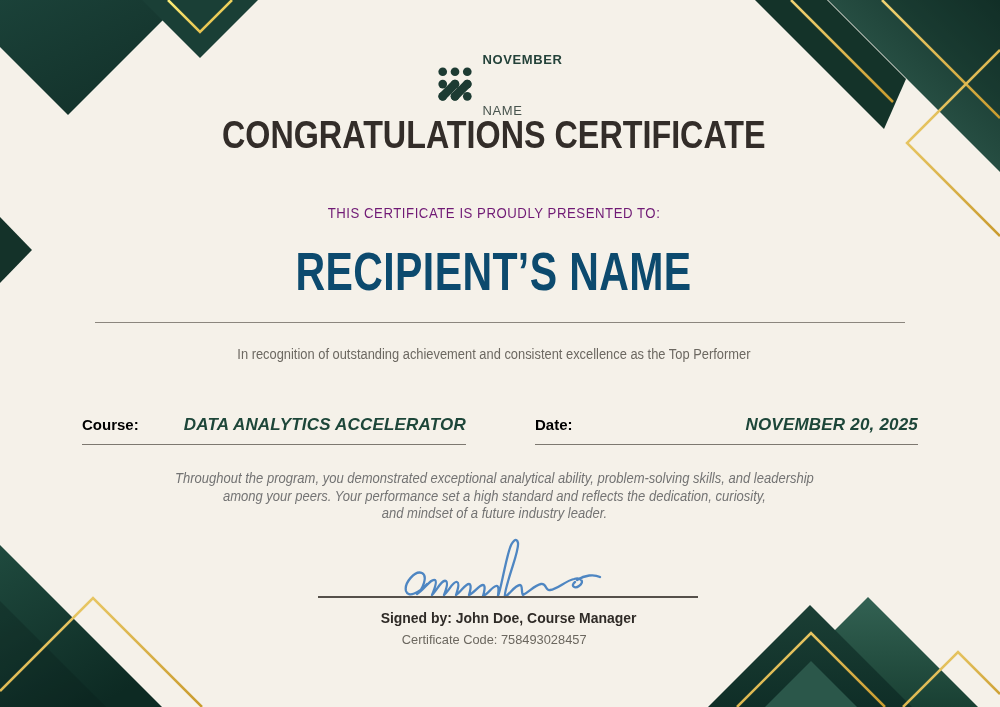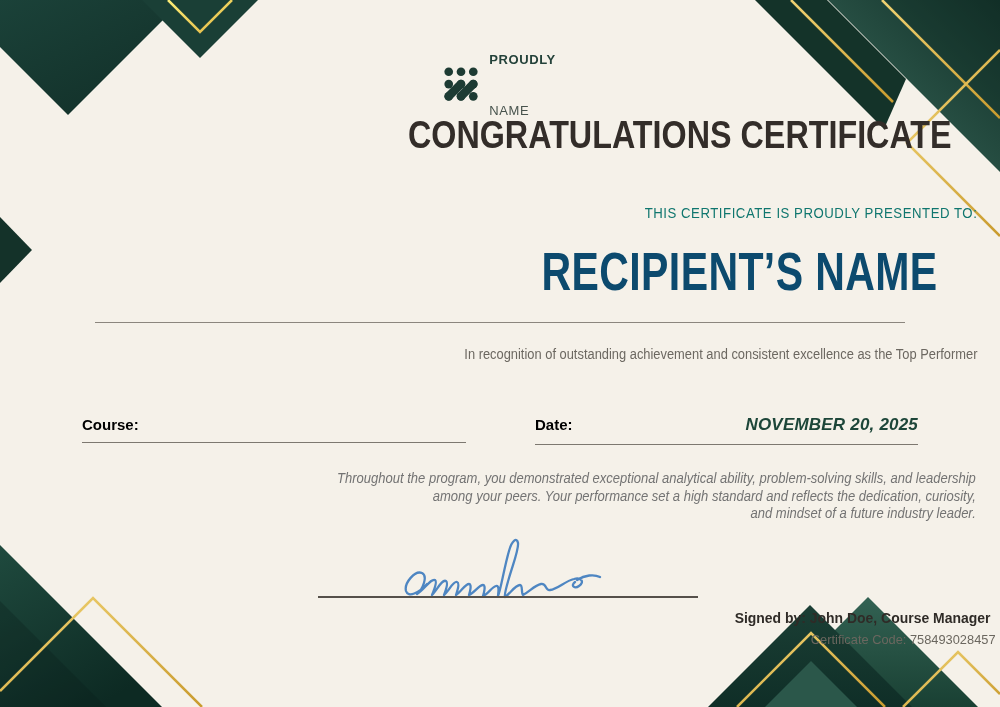--- a/index.html
+++ b/index.html
@@ -4,32 +4,32 @@
 <style>
   html,body{margin:0;padding:0;}
   .page{
     position:relative; width:1000px; height:707px; overflow:hidden;
     background:#f5f1e9;
     font-family:"Liberation Sans", sans-serif;
   }
   .decor{position:absolute; inset:0; width:1000px; height:707px; pointer-events:none;}
   .content{position:absolute; inset:0;}
 
-  .center-block{position:absolute; left:0; right:0; text-align:right;}
+  .center-block{position:absolute; left:0; right:12px; text-align:center;}
   .cond{display:inline-block; white-space:nowrap;}
 
   .logo{top:52px; display:flex; justify-content:center; align-items:center; gap:11px; position:absolute; left:0; right:0;}
   .logo-text{text-align:left; line-height:15px;}
   .logo-co{font-size:13px; font-weight:700; letter-spacing:0.6px; color:#24423a;}
   .logo-name{font-size:13px; font-weight:400; letter-spacing:0.6px; color:#47534d;margin-top:36px;}
 
   .title{top:112px; color:#332d29; font-size:38px; font-weight:700; line-height:46px;}
   .title .cond{transform:scaleX(0.85); transform-origin:center;}
 
-  .presented{top:204px; color:#0f766e; font-size:15px; letter-spacing:0.6px;}
+  .presented{top:204px; color:#701a75; font-size:15px; letter-spacing:0.6px;}
   .presented .cond{transform:scaleX(0.88); transform-origin:center;}
 
   .name{top:238px; color:#0c4a6e; font-size:54px; font-weight:700; line-height:66px;}
   .name .cond{transform:scaleX(0.76); transform-origin:center; letter-spacing:0.5px;}
 
   .rule-name{position:absolute; top:322px; left:95px; width:810px; height:1px; background:#8b867e;}
 
   .recognition{top:346px; color:#6c6861; font-size:14px;}
   .recognition .cond{transform:scaleX(0.92); transform-origin:center;}
 
@@ -131,21 +131,21 @@
             <circle cx="18" cy="19" r="4.6"></circle>
             <circle cx="31" cy="19" r="4.6"></circle>
           <circle cx="5" cy="32" r="4.6"></circle>
             <circle cx="18" cy="32" r="4.6"></circle>
             <circle cx="31" cy="32" r="4.6"></circle>
           <line x1="18" y1="19" x2="5" y2="32" stroke="#1d3b33" stroke-width="9" stroke-linecap="round"></line>
           <line x1="31" y1="19" x2="18" y2="32" stroke="#1d3b33" stroke-width="9" stroke-linecap="round"></line>
         </g>
       </svg>
       <div class="logo-text">
-        <div class="logo-co">PROUDLY</div>
+        <div class="logo-co">NOVEMBER</div>
         <div class="logo-name">NAME</div>
       </div>
     </div>
 
     <div class="center-block title">
       <span class="cond">CONGRATULATIONS CERTIFICATE</span>
     </div>
 
     <div class="center-block presented">
       <span class="cond">THIS CERTIFICATE IS PROUDLY PRESENTED TO:</span>
@@ -156,20 +156,21 @@
     </div>
 
     <div class="rule-name"></div>
 
     <div class="center-block recognition">
       <span class="cond">In recognition of outstanding achievement and consistent excellence as the Top Performer</span>
     </div>
 
     <div class="field field-course">
       <span class="field-label">Course:</span>
+      <span class="field-value">DATA ANALYTICS ACCELERATOR</span>
     </div>
     <div class="field field-date">
       <span class="field-label">Date:</span>
       <span class="field-value">NOVEMBER 20, 2025</span>
     </div>
 
     <div class="center-block description">
       <span class="cond">
         <span class="line">Throughout the program, you demonstrated exceptional analytical ability, problem-solving skills, and leadership</span>
         <span class="line">among your peers. Your performance set a high standard and reflects the dedication, curiosity,</span>

